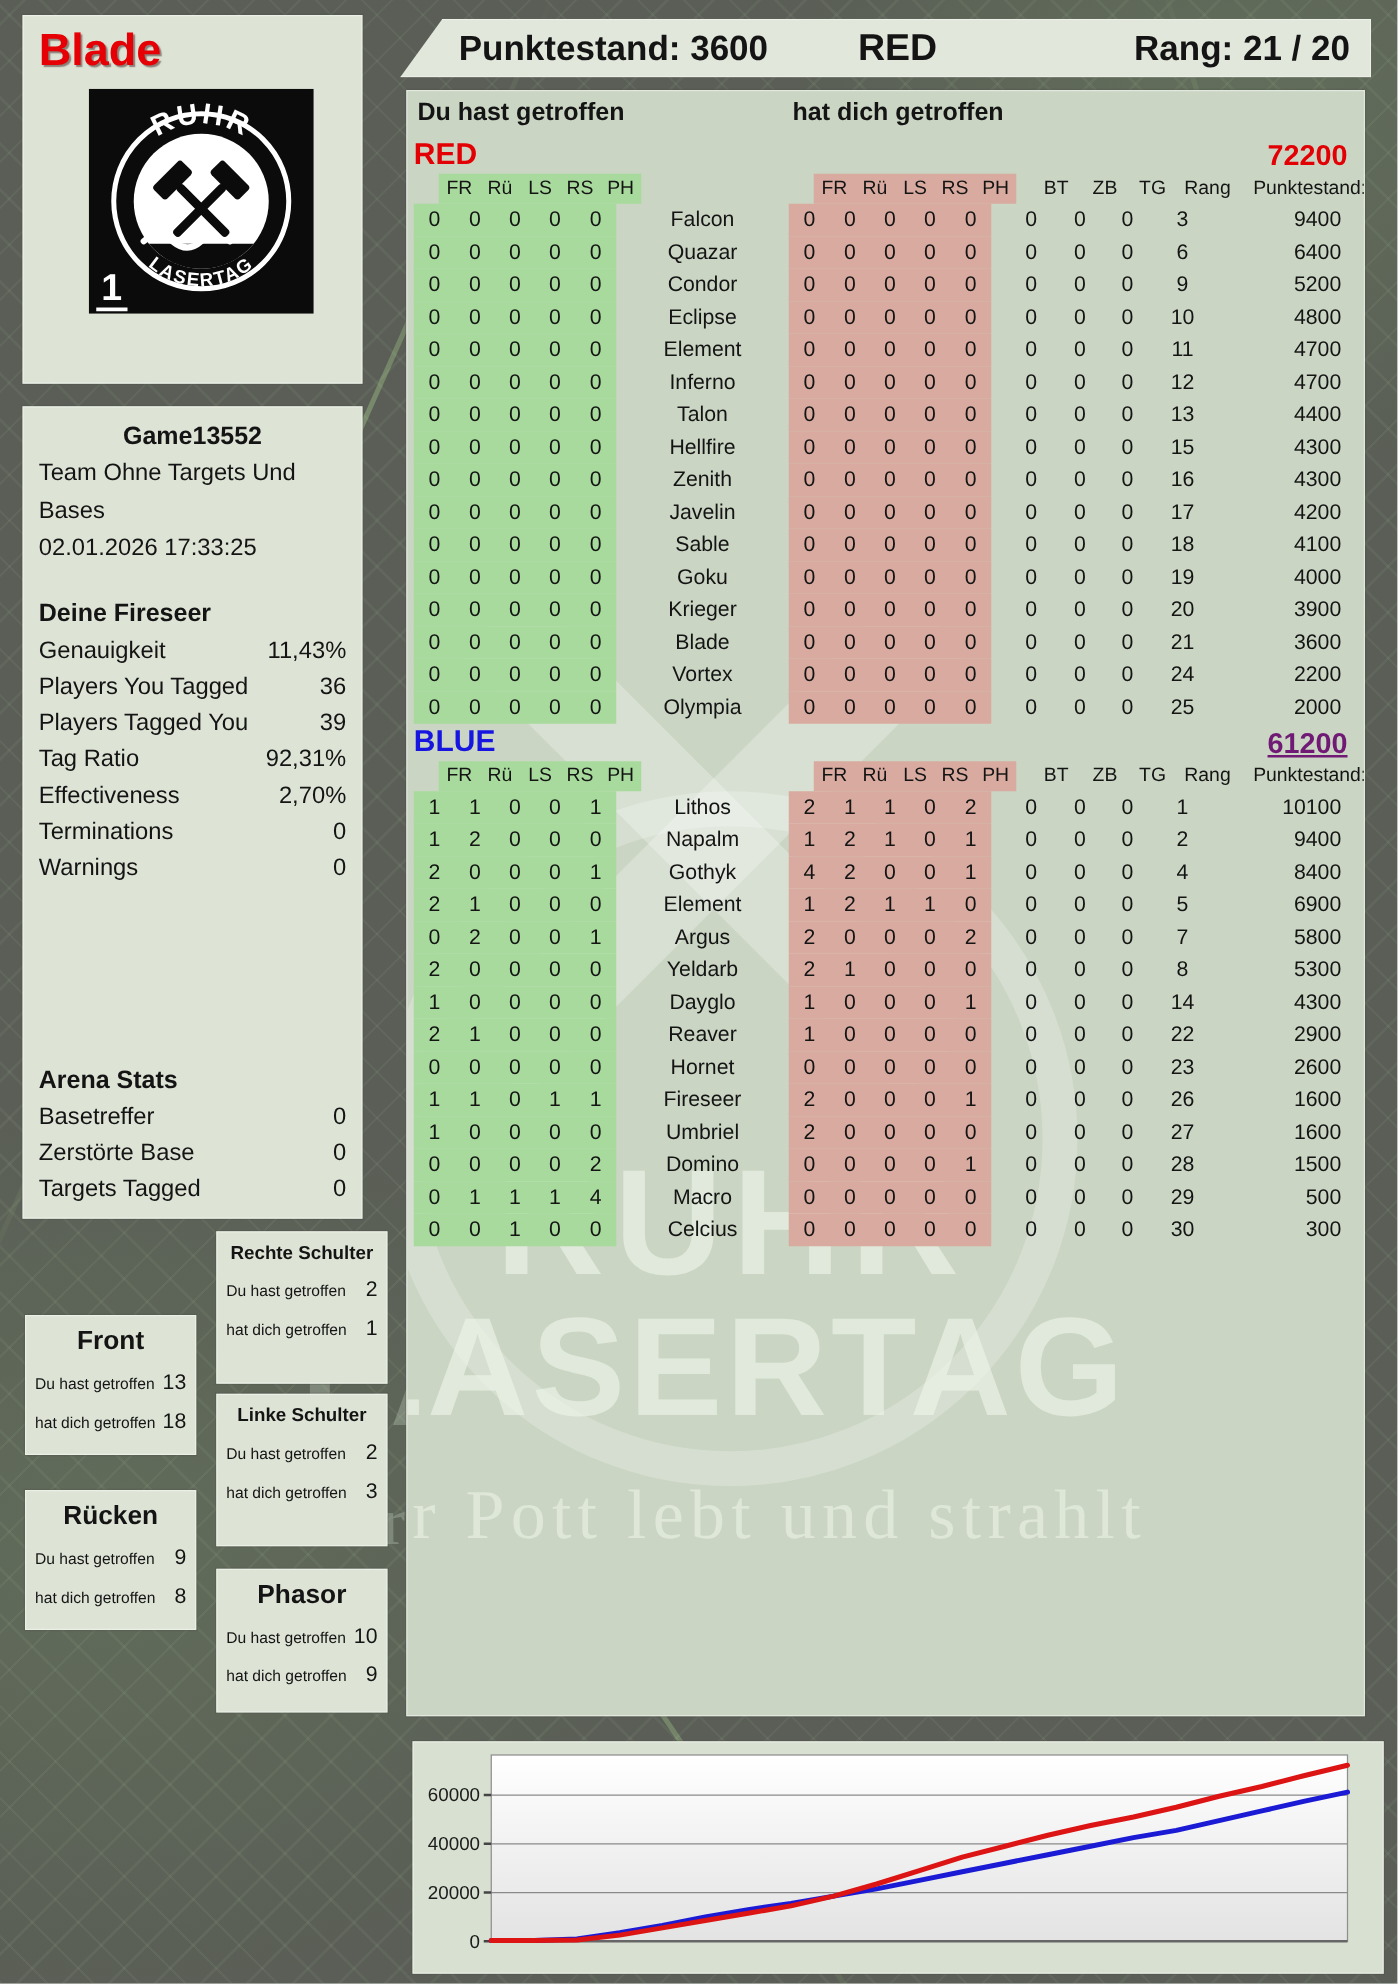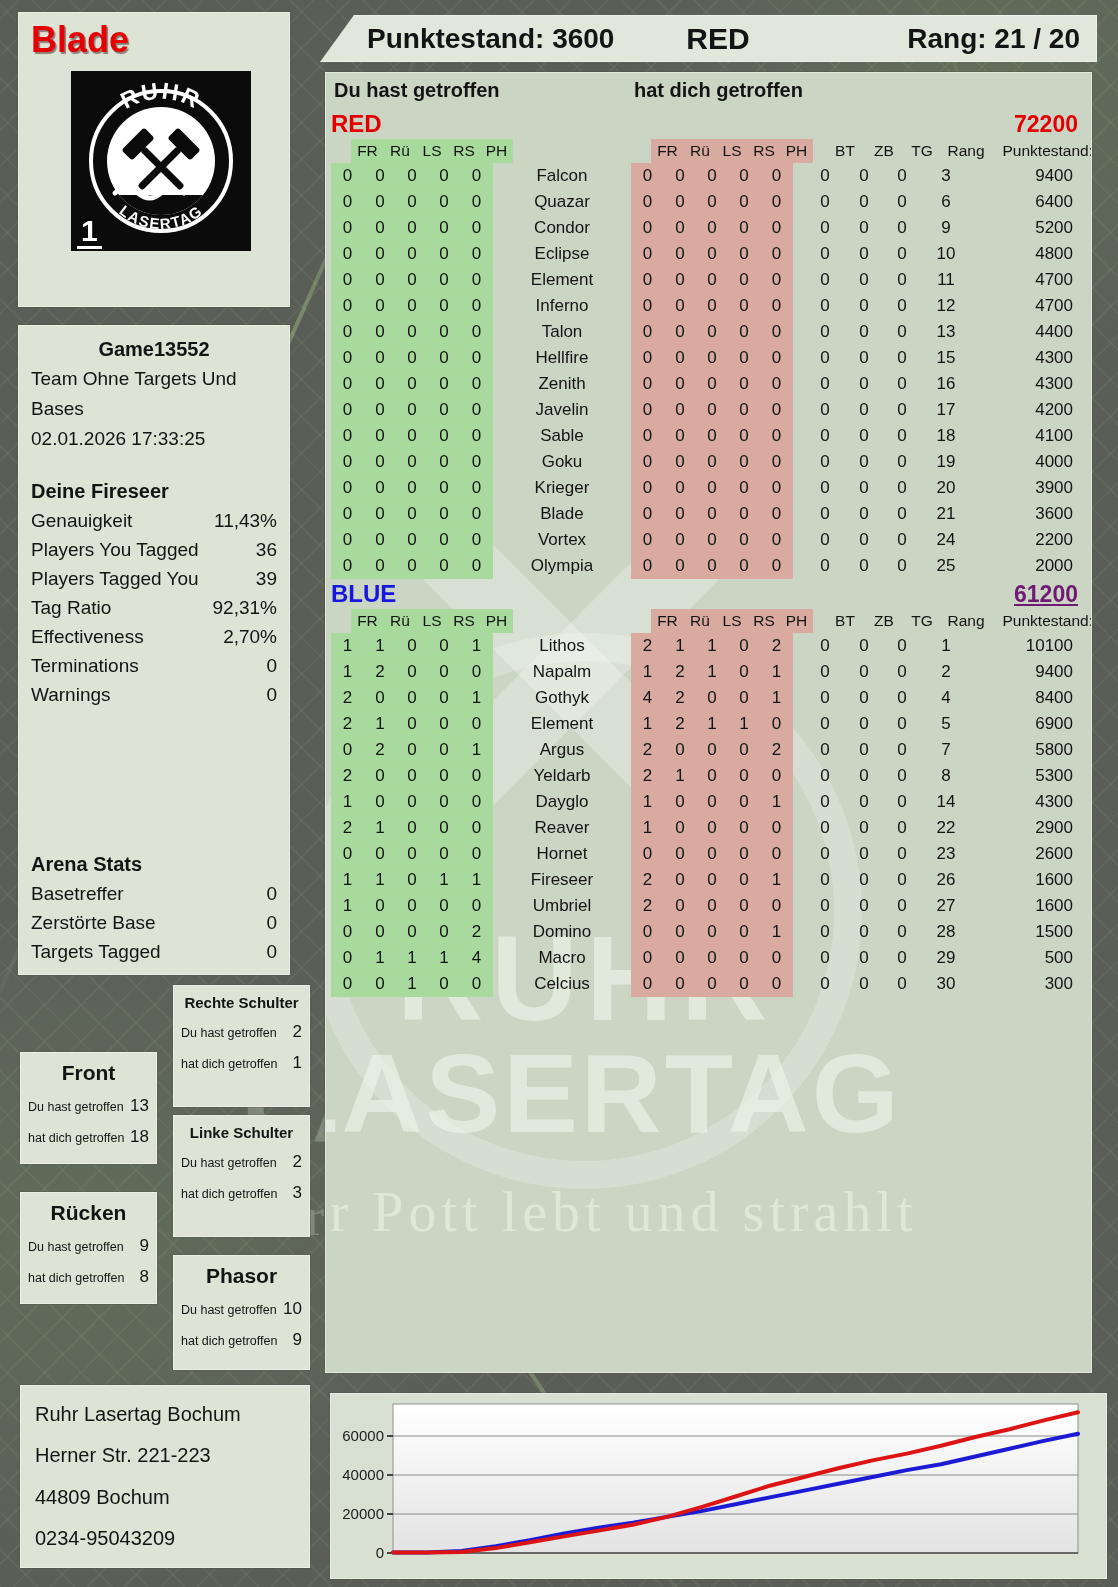--- a/index.html
+++ b/index.html
@@ -262,26 +262,20 @@
     <div class="bp-row">
       <span class="lab">Du hast getroffen</span>
       <span class="val">10</span>
     </div>
     <div class="bp-row">
       <span class="lab">hat dich getroffen</span>
       <span class="val">9</span>
     </div>
   </div>
 
-  <div class="panel" id="address-panel">
-    <div class="addr-line">Ruhr Lasertag Bochum</div>
-    <div class="addr-line">Herner Str. 221-223</div>
-    <div class="addr-line">44809 Bochum</div>
-    <div class="addr-line">0234-95043209</div>
-  </div>
 
   <div class="panel" id="header-bar">
     <span class="hdr-punkte">Punktestand: 3600</span>
     <span class="hdr-team">RED</span>
     <span class="hdr-rang">Rang: 21 / 20</span>
   </div>
 
   <div class="panel" id="main-panel">
     <div class="wm wm-circle"></div>
     <div class="wm wm-bar b1"></div>

